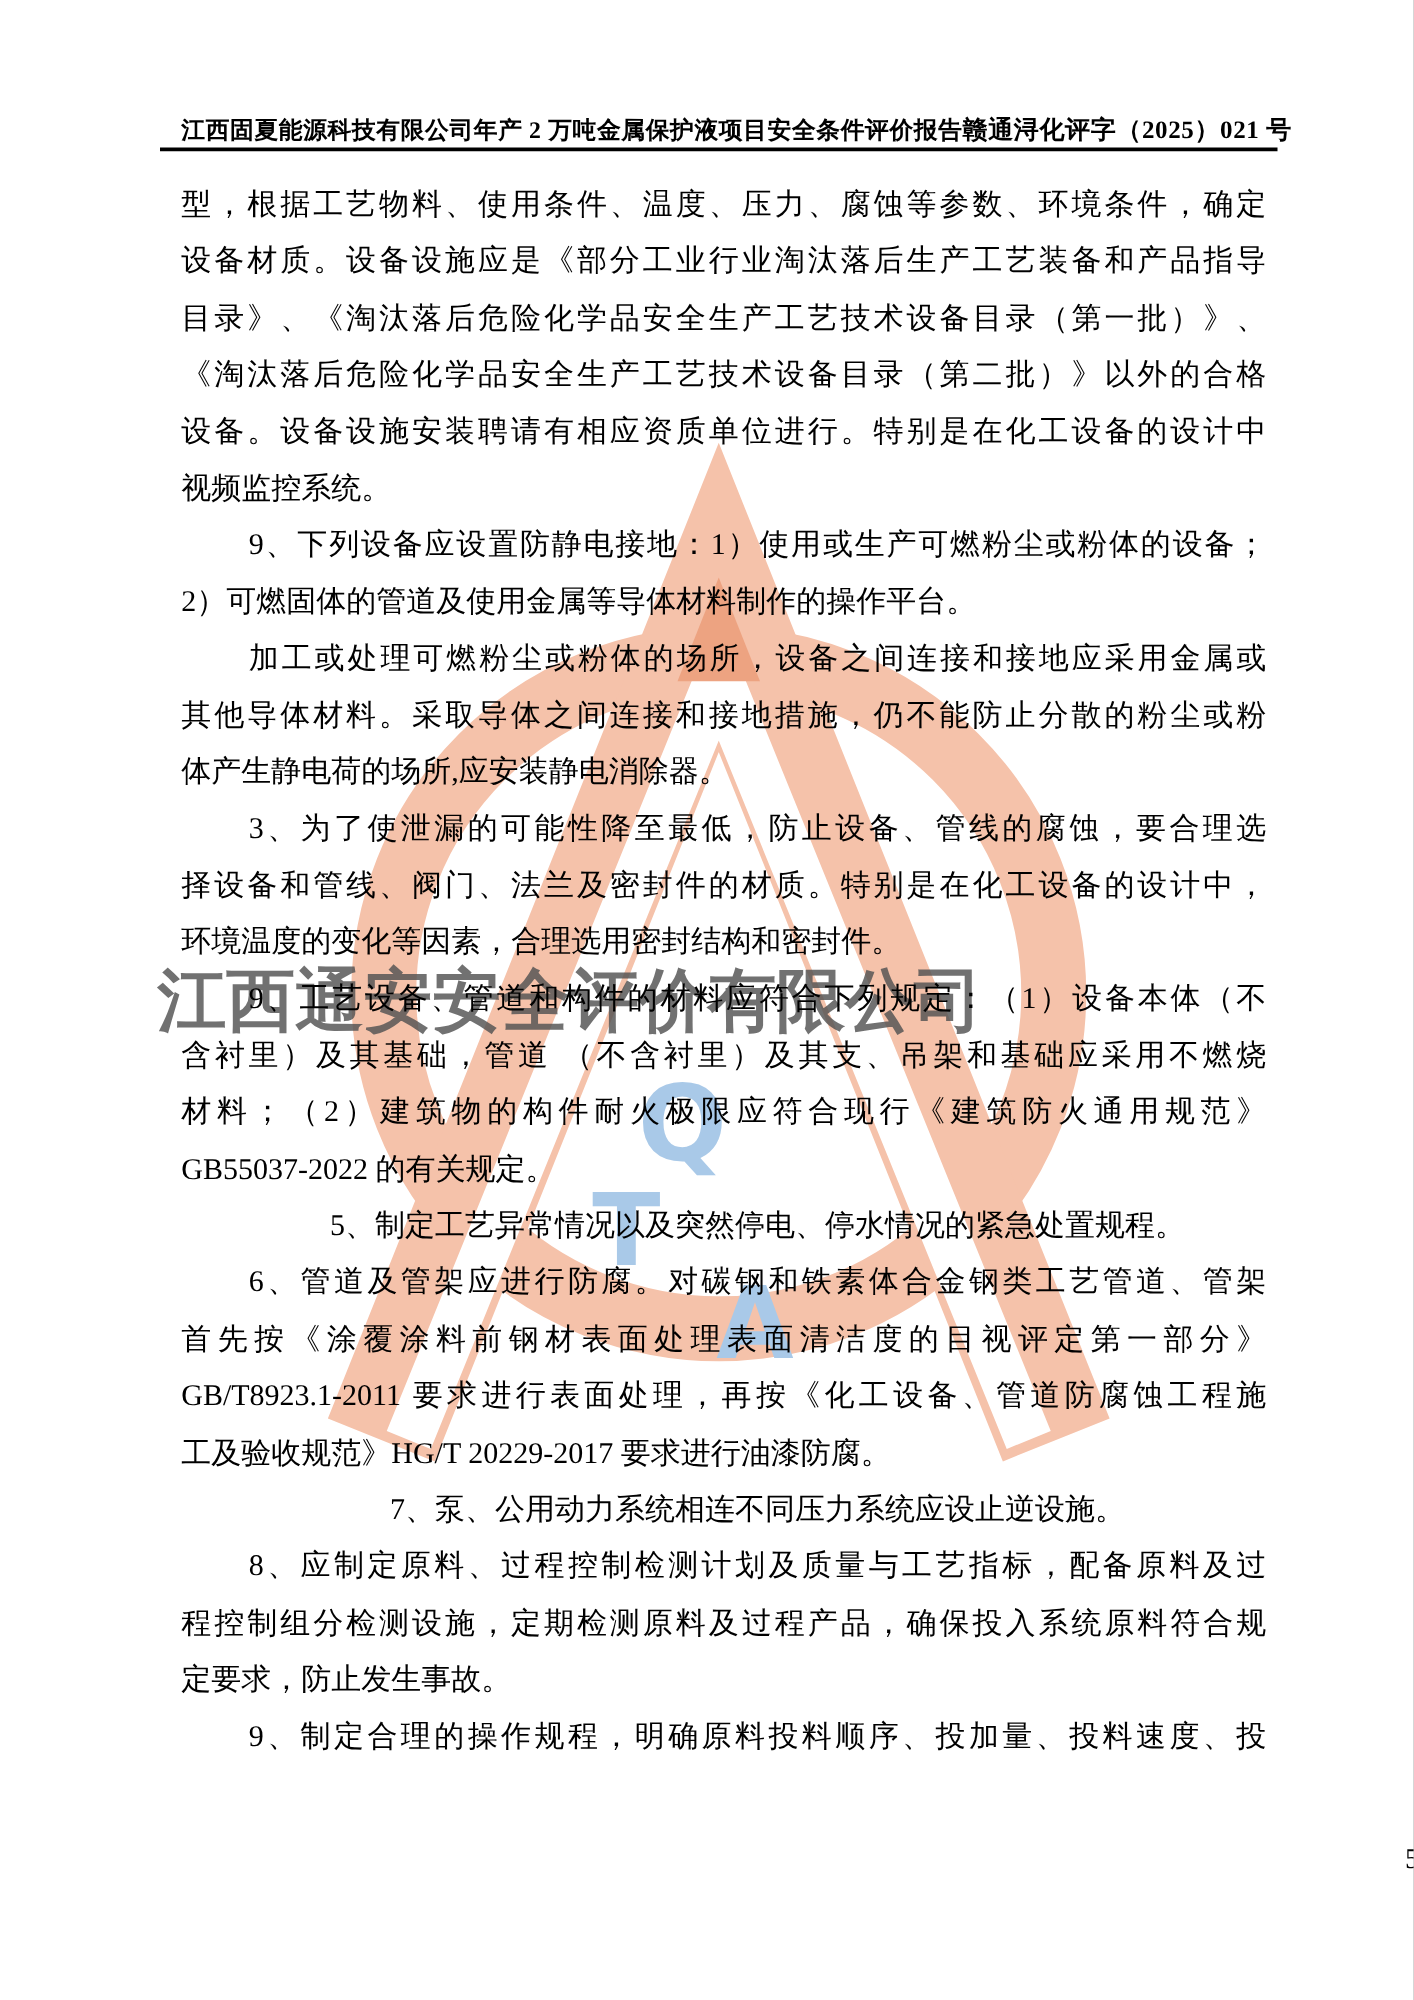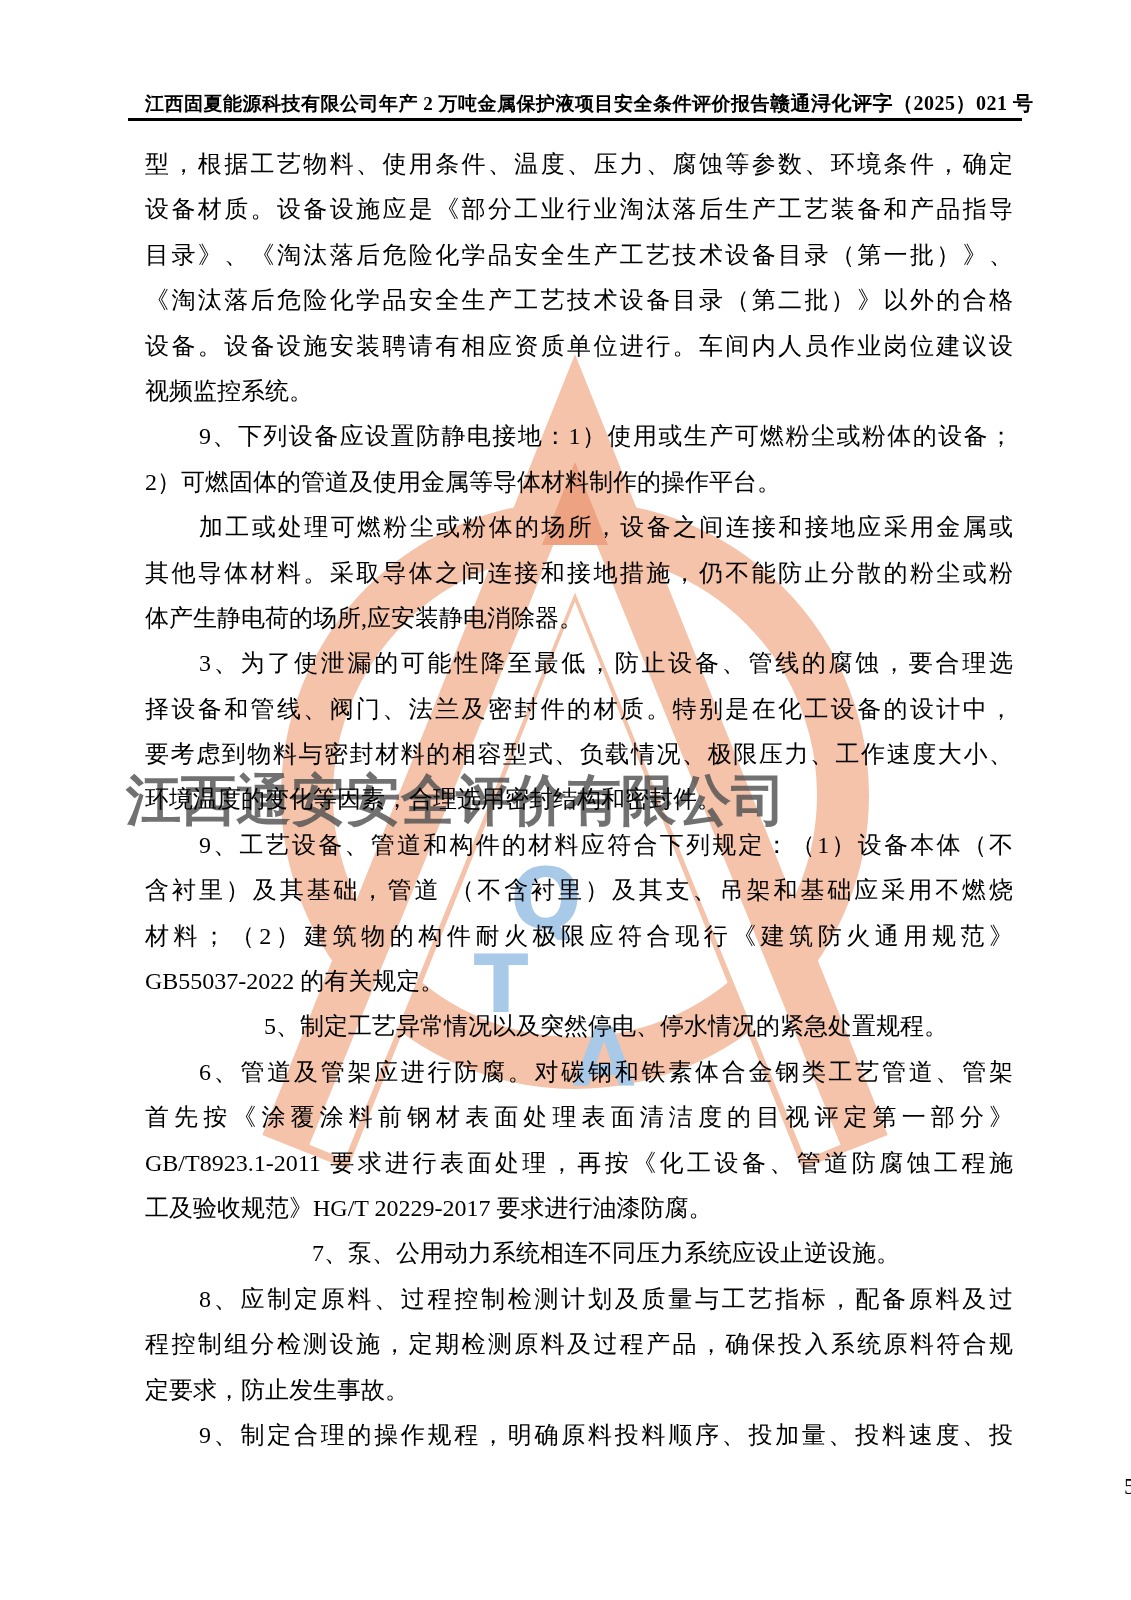--- a/index.html
+++ b/index.html
@@ -74,30 +74,29 @@
     <span class="hdr-left">江西固夏能源科技有限公司年产 2 万吨金属保护液项目安全条件评价报告</span>
     <span class="hdr-right">赣通浔化评字（2025）021 号</span>
   </div>
   <div class="header-rule"></div>
 
   <div class="body-text">
       <div class="line j">型，根据工艺物料、使用条件、温度、压力、腐蚀等参数、环境条件，确定</div>
       <div class="line j">设备材质。设备设施应是《部分工业行业淘汰落后生产工艺装备和产品指导</div>
       <div class="line j">目录》、《淘汰落后危险化学品安全生产工艺技术设备目录（第一批）》、</div>
       <div class="line j">《淘汰落后危险化学品安全生产工艺技术设备目录（第二批）》以外的合格</div>
-      <div class="line j">设备。设备设施安装聘请有相应资质单位进行。车间内人员作业岗位建议设</div>
+      <div class="line j">设备。设备设施安装聘请有相应资质单位进行。特别是在化工设备的设计中</div>
       <div class="line">视频监控系统。</div>
       <div class="line j ind">9、下列设备应设置防静电接地：1）使用或生产可燃粉尘或粉体的设备；</div>
       <div class="line">2）可燃固体的管道及使用金属等导体材料制作的操作平台。</div>
       <div class="line j ind">加工或处理可燃粉尘或粉体的场所，设备之间连接和接地应采用金属或</div>
       <div class="line j">其他导体材料。采取导体之间连接和接地措施，仍不能防止分散的粉尘或粉</div>
       <div class="line">体产生静电荷的场所,应安装静电消除器。</div>
       <div class="line j ind">3、为了使泄漏的可能性降至最低，防止设备、管线的腐蚀，要合理选</div>
       <div class="line j">择设备和管线、阀门、法兰及密封件的材质。特别是在化工设备的设计中，</div>
-      <div class="line j">要考虑到物料与密封材料的相容型式、负载情况、极限压力、工作速度大小、</div>
       <div class="line">环境温度的变化等因素，合理选用密封结构和密封件。</div>
       <div class="line j ind">9、工艺设备、管道和构件的材料应符合下列规定：（1）设备本体（不</div>
       <div class="line j">含衬里）及其基础，管道 （不含衬里）及其支、吊架和基础应采用不燃烧</div>
       <div class="line j">材料；（2）建筑物的构件耐火极限应符合现行《建筑防火通用规范》</div>
       <div class="line">GB55037-2022 的有关规定。</div>
       <div class="line ind">5、制定工艺异常情况以及突然停电、停水情况的紧急处置规程。</div>
       <div class="line j ind">6、管道及管架应进行防腐。对碳钢和铁素体合金钢类工艺管道、管架</div>
       <div class="line j">首先按《涂覆涂料前钢材表面处理表面清洁度的目视评定第一部分》</div>
       <div class="line j">GB/T8923.1-2011 要求进行表面处理，再按《化工设备、管道防腐蚀工程施</div>
       <div class="line">工及验收规范》HG/T 20229-2017 要求进行油漆防腐。</div>

